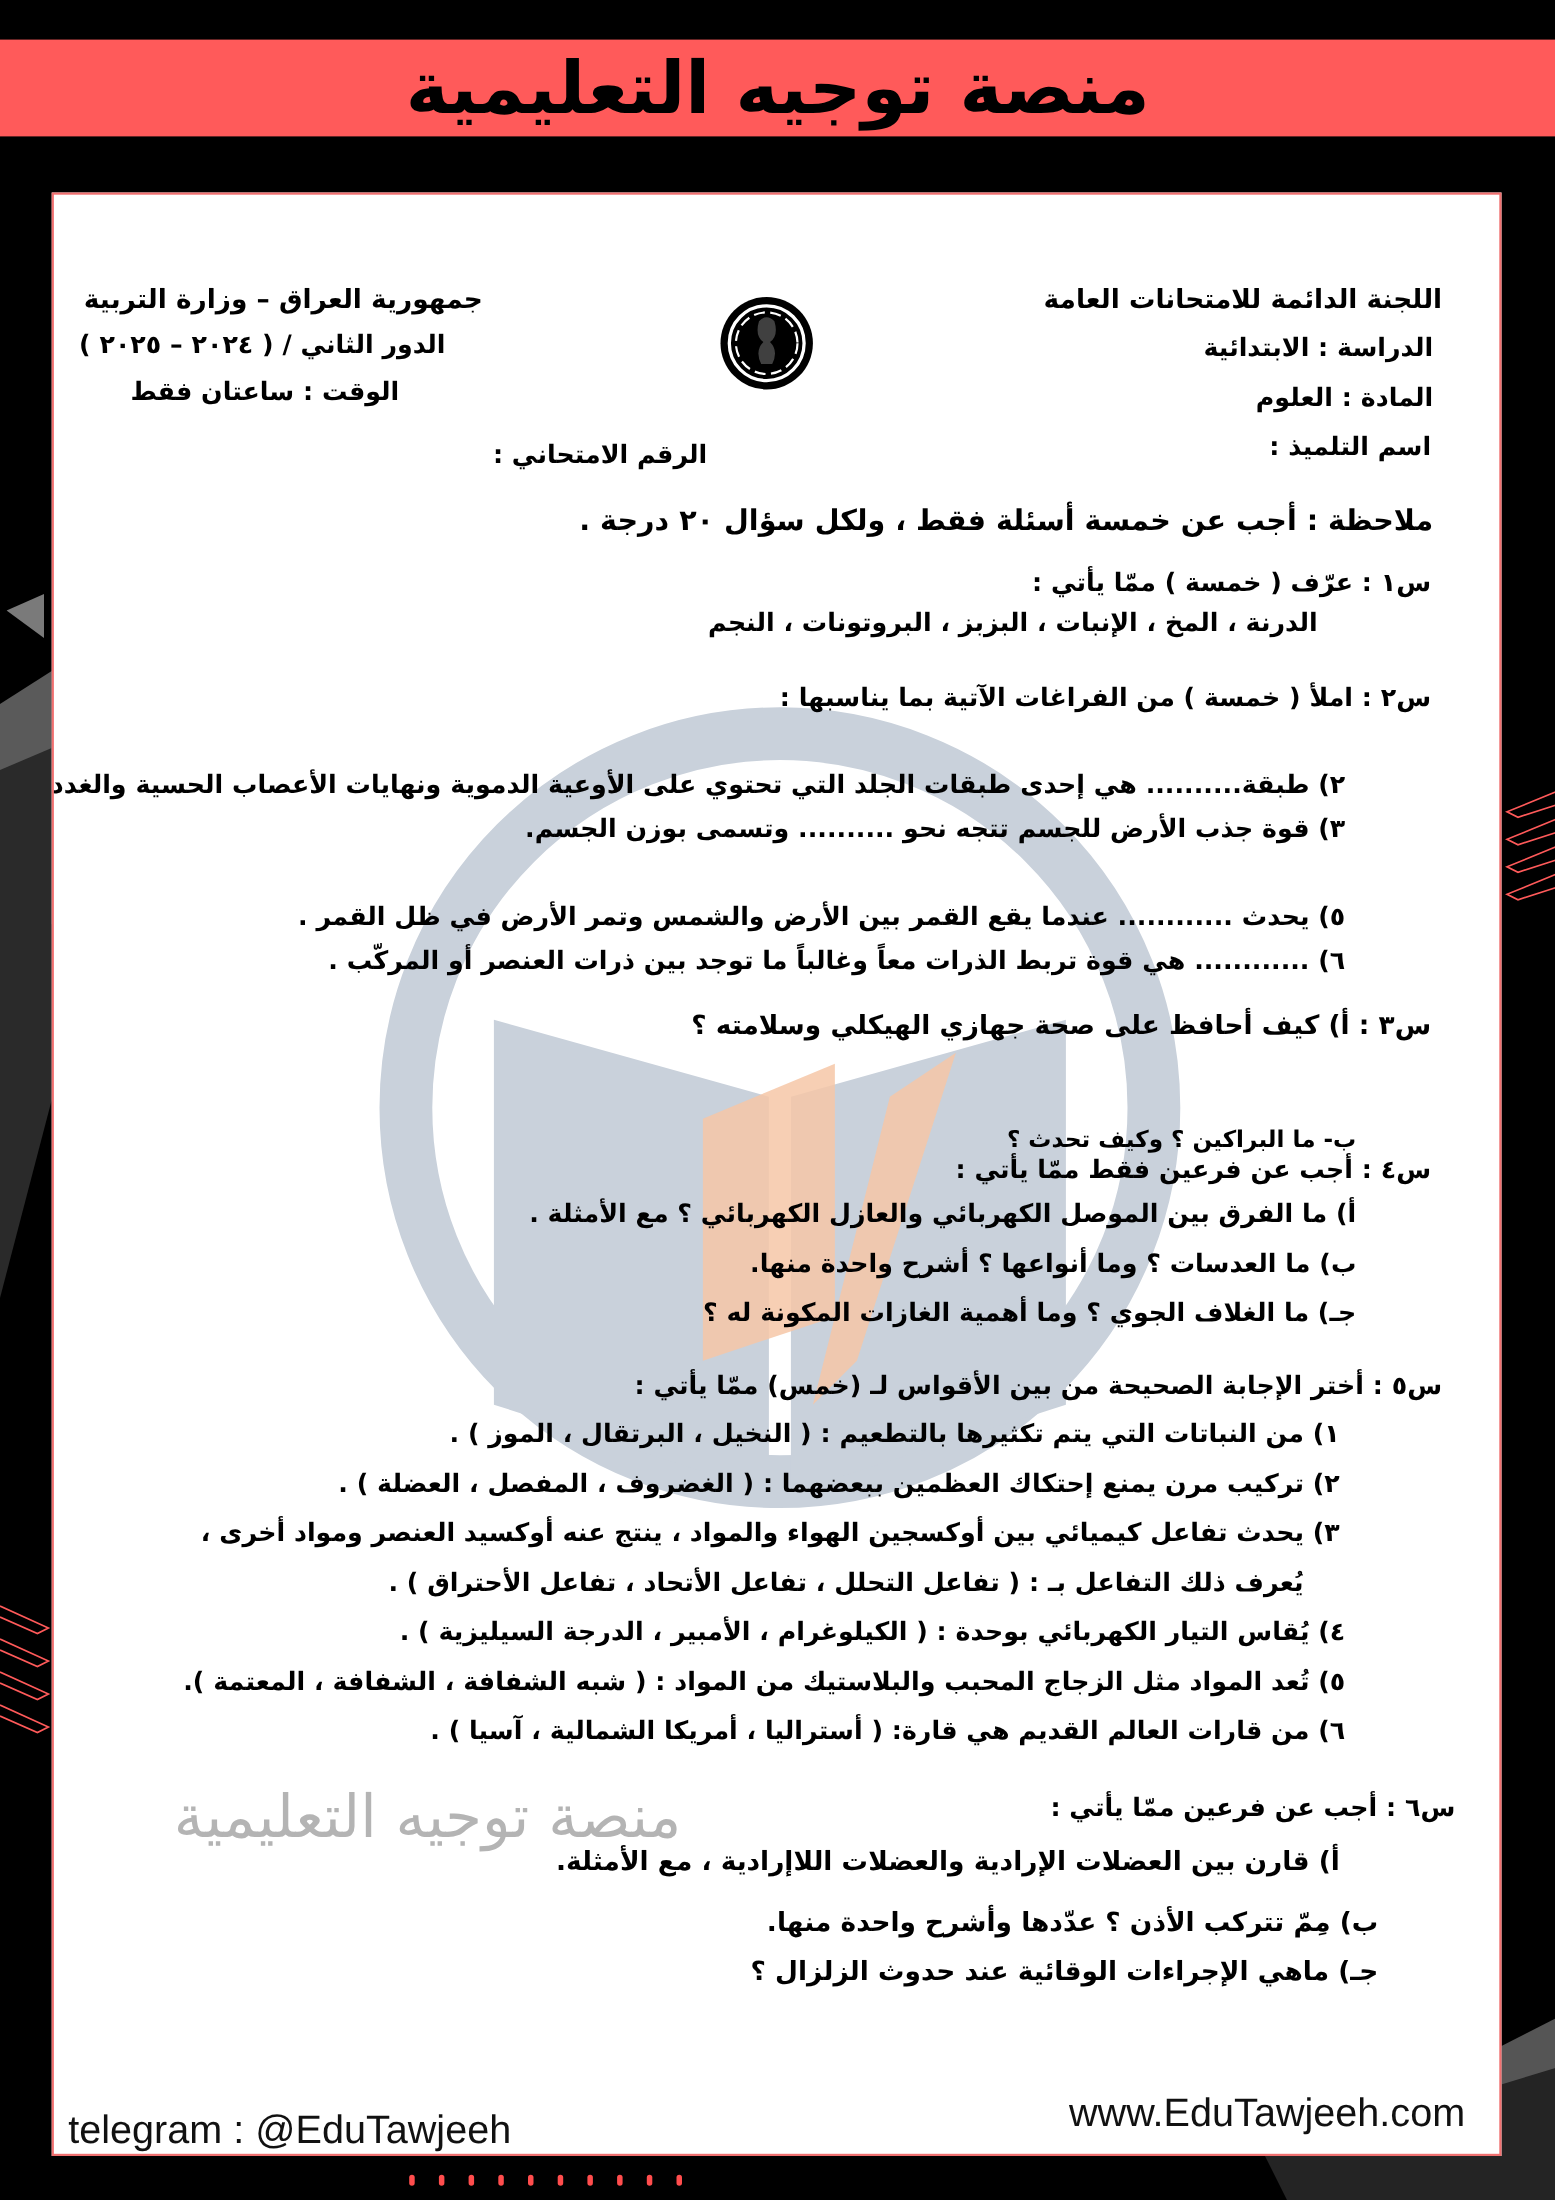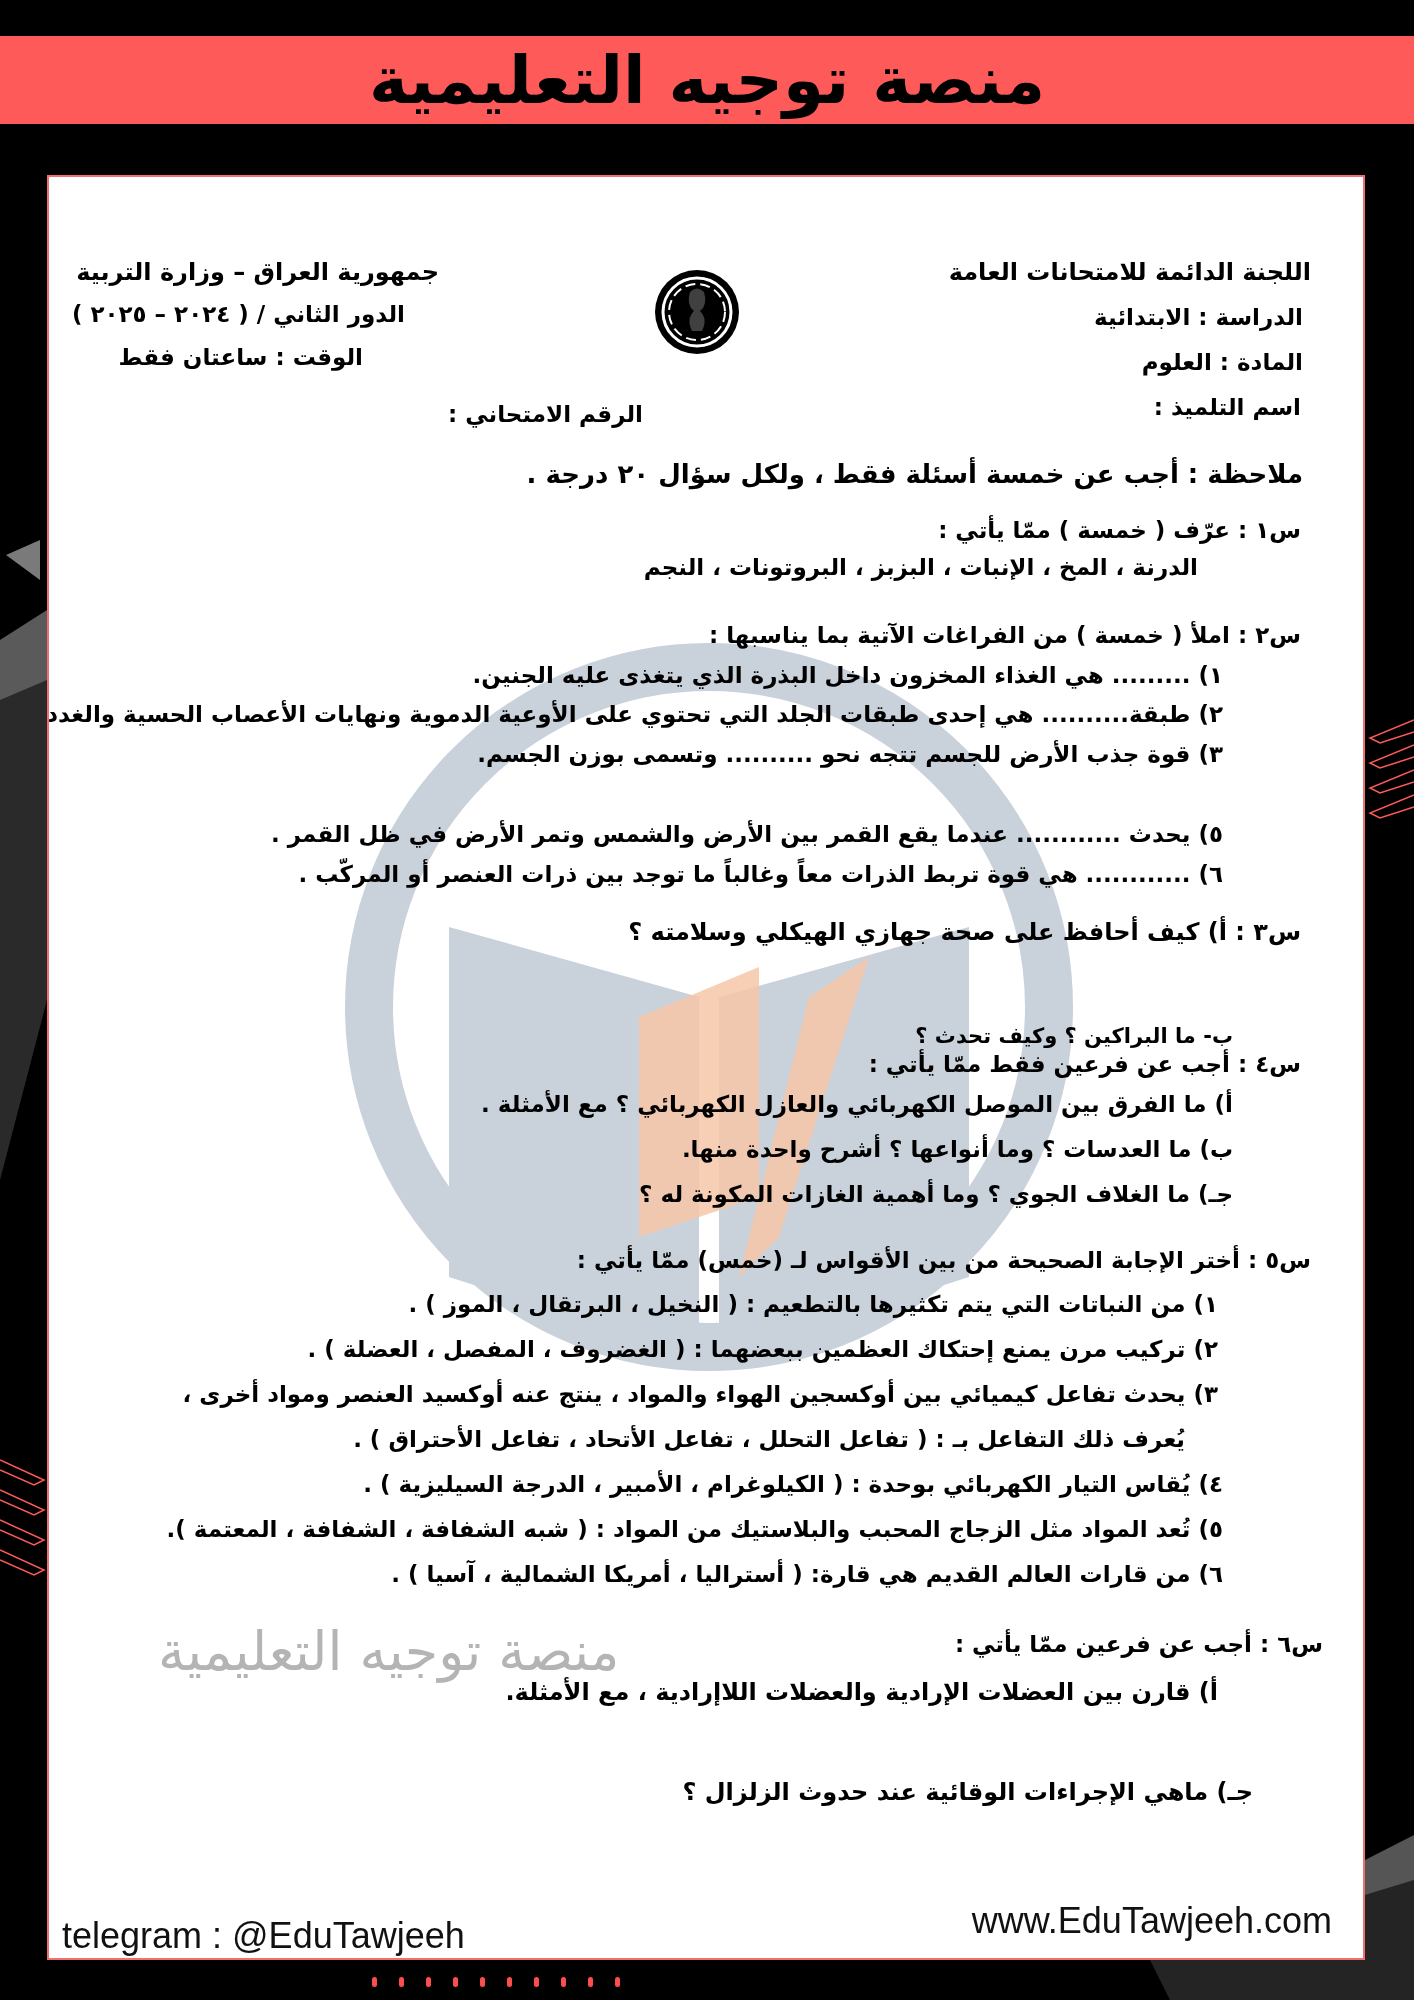--- a/index.html
+++ b/index.html
@@ -93,21 +93,20 @@
     <div class="line" style="top:122px;right:958px">الدور الثاني / ( ٢٠٢٤ – ٢٠٢٥ )</div>
     <div class="line" style="top:165px;right:1000px">الوقت : ساعتان فقط</div>
     <div class="line" style="top:222px;right:720px">الرقم الامتحاني :</div>
 
     <div class="line" style="top:282px;right:60px;font-size:26px">ملاحظة : أجب عن خمسة أسئلة فقط ، ولكل سؤال ٢٠ درجة .</div>
 
     <div class="line" style="top:338px;right:62px">س١ : عرّف ( خمسة ) ممّا يأتي :</div>
     <div class="line" style="top:375px;right:165px">الدرنة  ،  المخ  ،  الإنبات  ،  البزبز  ،  البروتونات  ،  النجم</div>
 
     <div class="line" style="top:443px;right:62px">س٢ : املأ ( خمسة ) من الفراغات الآتية بما يناسبها :</div>
-    <div class="line" style="top:483px;right:140px">١) ......... هي الغذاء المخزون داخل البذرة الذي يتغذى عليه الجنين.</div>
     <div class="line" style="top:522px;right:140px">٢) طبقة.......... هي إحدى طبقات الجلد التي تحتوي على الأوعية الدموية ونهايات الأعصاب الحسية والغدد.</div>
     <div class="line" style="top:562px;right:140px">٣) قوة جذب الأرض للجسم تتجه نحو .......... وتسمى بوزن الجسم.</div>
     <div class="line" style="top:642px;right:140px">٥) يحدث ............ عندما يقع القمر بين الأرض والشمس وتمر الأرض في ظل القمر .</div>
     <div class="line" style="top:682px;right:140px">٦) ............ هي قوة تربط الذرات معاً وغالباً ما توجد بين ذرات العنصر أو المركّب .</div>
 
     <div class="line" style="top:740px;right:62px;font-size:24px">س٣ :  أ) كيف أحافظ على صحة جهازي الهيكلي وسلامته ؟</div>
     <div class="line" style="top:844px;right:130px;font-size:21px">ب- ما البراكين ؟ وكيف تحدث ؟</div>
 
     <div class="line" style="top:872px;right:62px">س٤ : أجب عن فرعين فقط ممّا يأتي :</div>
     <div class="line" style="top:912px;right:130px">أ) ما الفرق بين الموصل الكهربائي والعازل الكهربائي ؟ مع الأمثلة .</div>
@@ -118,20 +117,21 @@
     <div class="line" style="top:1112px;right:145px">١) من النباتات التي يتم تكثيرها بالتطعيم : ( النخيل ،  البرتقال  ،  الموز ) .</div>
     <div class="line" style="top:1157px;right:145px">٢) تركيب مرن يمنع إحتكاك العظمين ببعضهما : ( الغضروف  ،  المفصل  ،  العضلة ) .</div>
     <div class="line" style="top:1202px;right:145px">٣) يحدث تفاعل كيميائي بين أوكسجين الهواء والمواد ، ينتج عنه أوكسيد العنصر ومواد أخرى ،</div>
     <div class="line" style="top:1247px;right:178px">يُعرف ذلك التفاعل بـ : (  تفاعل التحلل  ،  تفاعل الأتحاد  ،  تفاعل الأحتراق ) .</div>
     <div class="line" style="top:1292px;right:140px">٤) يُقاس التيار الكهربائي بوحدة : ( الكيلوغرام ، الأمبير  ،  الدرجة السيليزية ) .</div>
     <div class="line" style="top:1337px;right:140px">٥) تُعد المواد مثل الزجاج المحبب والبلاستيك من المواد : ( شبه الشفافة  ،  الشفافة ، المعتمة ).</div>
     <div class="line" style="top:1382px;right:140px">٦) من قارات العالم القديم هي قارة: ( أستراليا ، أمريكا الشمالية ، آسيا ) .</div>
 
     <div class="line" style="top:1452px;right:40px">س٦ : أجب عن فرعين ممّا يأتي :</div>
     <div class="line" style="top:1500px;right:145px;font-size:24px">أ) قارن بين العضلات الإرادية والعضلات اللاإرادية ، مع الأمثلة.</div>
+    <div class="line" style="top:1555px;right:110px;font-size:24px">ب) مِمّ تتركب الأذن ؟ عدّدها وأشرح واحدة منها.</div>
     <div class="line" style="top:1600px;right:110px;font-size:24px">جـ) ماهي الإجراءات الوقائية عند حدوث الزلزال ؟</div>
   </div>
 </div>
 
 <div class="wm-text" style="top:1620px;left:158px">منصة توجيه التعليمية</div>
 
 <div class="footer-l">telegram : @EduTawjeeh</div>
 <div class="footer-r">www.EduTawjeeh.com</div>
 
 <div class="dots">

